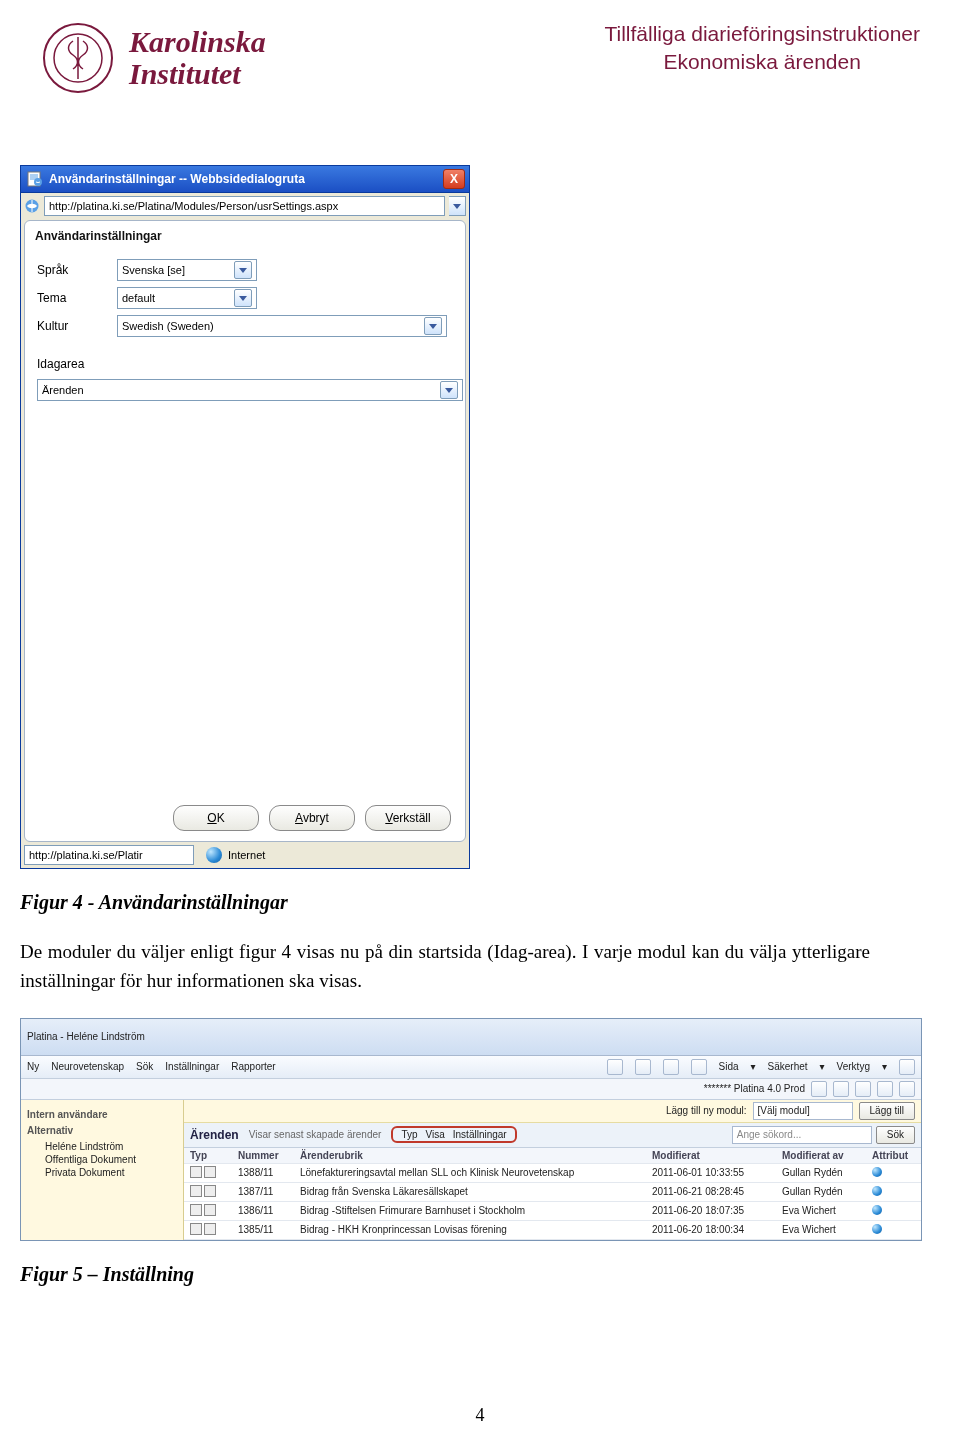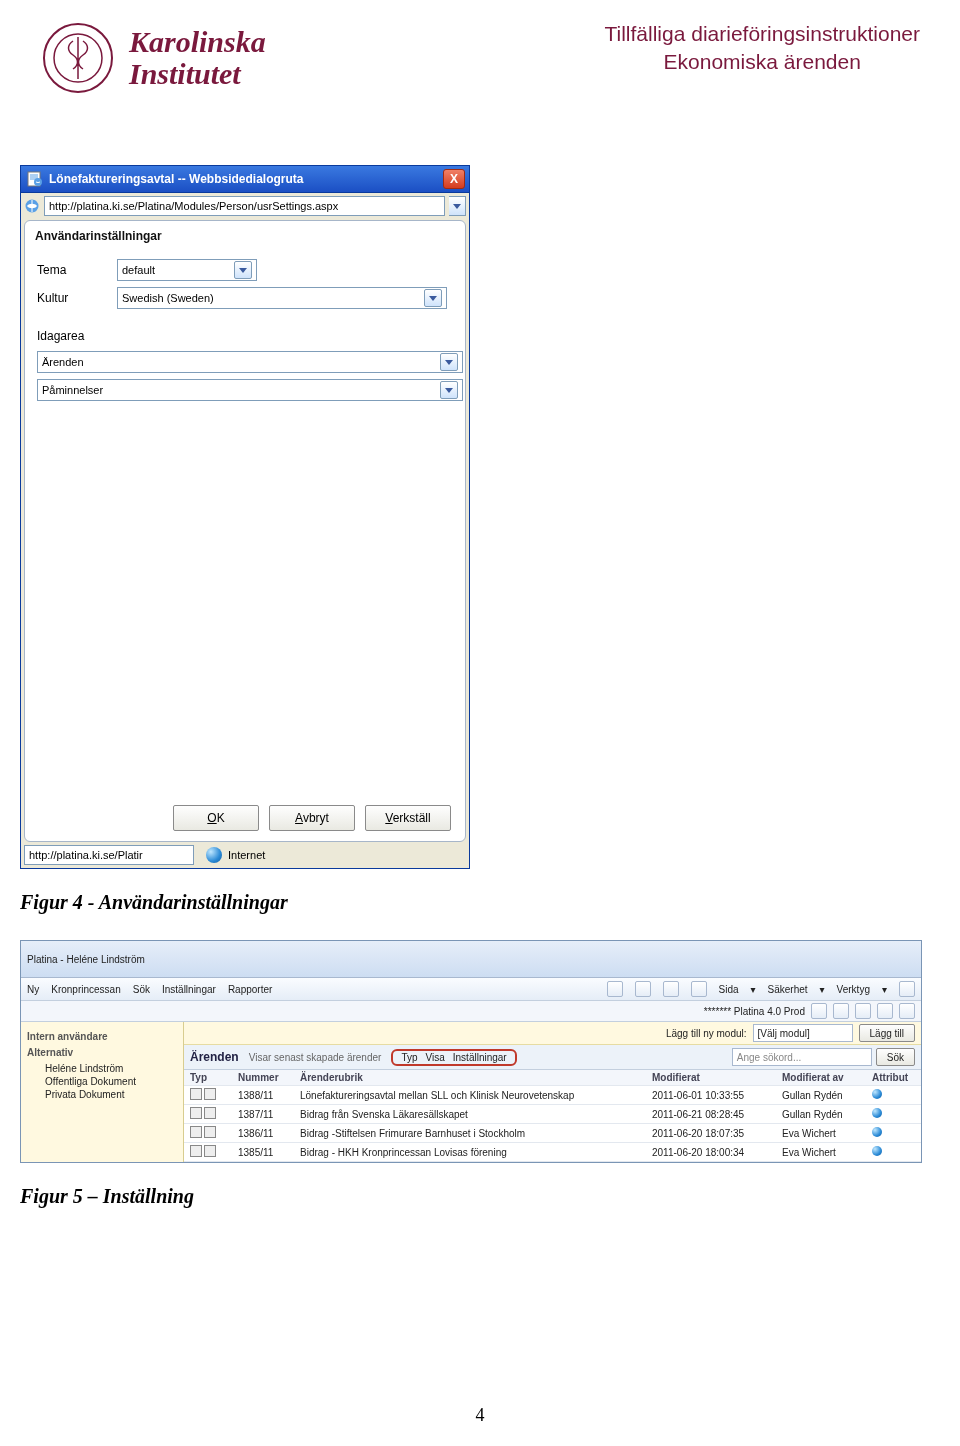--- a/index.html
+++ b/index.html
@@ -106,21 +106,21 @@
     width:16px;height:16px;margin-left:4px;border:1px solid #7f9db9;background:linear-gradient(#fff,#cfe3fb);
     display:flex;align-items:center;justify-content:center;border-radius:2px;
   }
   .full-select{margin:6px 12px;}
   .full-select .win-select{width:100%}
   .btn-row{
     position:absolute;left:0;right:0;bottom:10px;
     display:flex;justify-content:flex-end;gap:10px;padding:0 14px;
   }
   .win-btn{
-    min-width:84px;height:24px;border:1px solid #8a8a8a;border-radius:2px;
+    min-width:84px;height:24px;border:1px solid #8a8a8a;border-radius:11px;
     background:linear-gradient(#fefefe,#e9e9e2);
     display:flex;align-items:center;justify-content:center;
     font-size:12px;cursor:pointer;
   }
   .win-btn .ul{text-decoration:underline}
   .status-row{
     display:flex;align-items:center;gap:4px;margin-top:3px;
   }
   .status-row .addr-input{flex:0 0 160px}
   .zone{
@@ -223,21 +223,21 @@
   <div class="dlg-wrap">
     <div class="dlg-titlebar">
       <span class="ie-ico">
         <svg width="16" height="16" viewBox="0 0 16 16">
             <rect x="1" y="1" width="12" height="14" fill="#fff" stroke="#777"></rect>
             <path d="M3 4h8M3 6h8M3 8h8" stroke="#5aa0e6"></path>
             <circle cx="11" cy="11" r="4" fill="#5aa0e6"></circle>
             <path d="M9 11a4 4 0 0 0 4 0" stroke="#fff" fill="none"></path>
           </svg>
       </span>
-      <span>Lönefaktureringsavtal -- Webbsidedialogruta</span>
+      <span>Användarinställningar -- Webbsidedialogruta</span>
       <div class="close-btn">
         <span>X</span>
       </div>
     </div>
     <div class="dlg-outer">
 
       <div class="addr-row">
         <span class="ie-ico">
           <svg width="16" height="16" viewBox="0 0 16 16">
               <circle cx="8" cy="8" r="6.5" fill="#5aa0e6"></circle>
@@ -249,20 +249,29 @@
         <div class="addr-drop">
             <div class="chev"></div>
           </div>
       </div>
 
       <div class="dlg-panel">
         <div class="panel-title">Användarinställningar</div>
 
         <div class="form-block">
           <div class="form-row">
+            <label>Språk</label>
+            <div class="win-select" style="width:130px">
+              <span class="sel-text">Svenska [se]</span>
+              <span class="sel-btn">
+                  <span class="chev"></span>
+                </span>
+            </div>
+          </div>
+          <div class="form-row">
             <label>Tema</label>
             <div class="win-select" style="width:130px">
               <span class="sel-text">default</span>
               <span class="sel-btn">
                   <span class="chev"></span>
                 </span>
             </div>
           </div>
           <div class="form-row">
             <label>Kultur</label>
@@ -277,28 +286,20 @@
 
         <div style="padding:10px 12px 2px 12px;font-size:12px">Idagarea</div>
         <div class="full-select">
           <div class="win-select">
             <span class="sel-text">Ärenden</span>
             <span class="sel-btn">
                 <span class="chev"></span>
               </span>
           </div>
         </div>
-        <div class="full-select">
-          <div class="win-select">
-            <span class="sel-text">Påminnelser</span>
-            <span class="sel-btn">
-                <span class="chev"></span>
-              </span>
-          </div>
-        </div>
 
         <div class="btn-row">
           <div class="win-btn">
               <span><span class="ul">O</span><span>K</span></span>
             </div>
           <div class="win-btn">
               <span><span class="ul">A</span>vbryt</span>
             </div>
           <div class="win-btn">
               <span><span class="ul">V</span>erkställ</span>
@@ -312,29 +313,30 @@
           <span class="globe"></span>
           <span>Internet</span>
         </div>
       </div>
 
     </div>
   </div>
 
   <div class="doc-text">
     <div class="caption">Figur 4 - Användarinställningar</div>
+    <p class="justify">De moduler du väljer enligt figur 4 visas nu på din startsida (Idag-area). I varje modul kan du välja ytterligare inställningar för hur informationen ska visas.</p>
   </div>
 
   <div class="fig5">
     <div class="f5-title">
       <span>Platina - Heléne Lindström</span>
     </div>
     <div class="f5-toolbar">
       <span>Ny</span>
-      <span>Kronprincessan</span>
+      <span>Neurovetenskap</span>
       <span>Sök</span>
       <span>Inställningar</span>
       <span>Rapporter</span>
       <span class="spacer"></span>
       <span class="tiny-icon"></span>
       <span class="tiny-icon"></span>
       <span class="tiny-icon"></span>
       <span class="tiny-icon"></span>
       <span>Sida</span>
       <span>▾</span>

